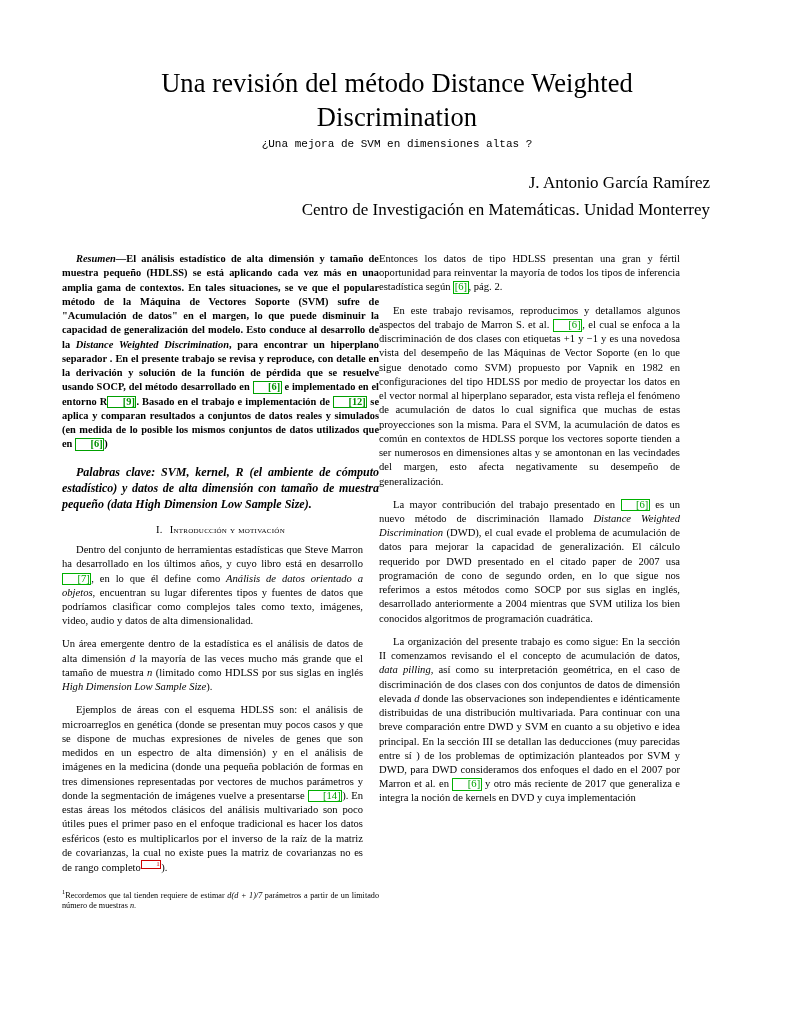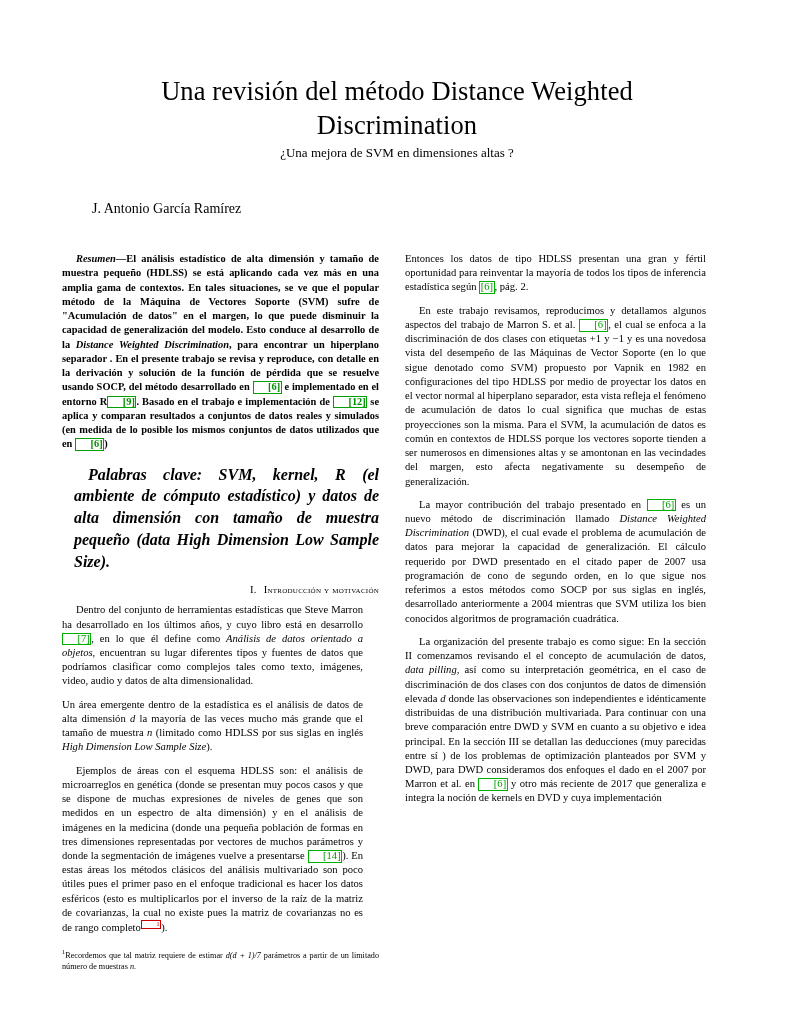--- a/index.html
+++ b/index.html
@@ -12,59 +12,59 @@
     height: 1028px;
     font-family: "Liberation Serif", "DejaVu Serif", serif;
     color: #000000;
     position: relative;
     overflow: hidden;
   }
   .page {
     position: relative;
     width: 794px;
     height: 856px;
-    padding: 12px;
+    padding: 4px;
     box-sizing: border-box;
   }
 
   
   .title-block {
     padding: 62px 80px 0 80px;
     text-align: center;
   }
   .paper-title {
     font-size: 26.5px;
     line-height: 1.30;
     font-weight: normal;
     margin: 0;
     letter-spacing: 0.1px;
   }
   .paper-subtitle {
-    font-size: 13px;
+    font-size: 11px;
     margin: 2px 0 0 0;
     line-height: 1.3;
+    font-family: Liberation Mono, monospace;
   }
   .author-block {
-    text-align: left;
-    margin-top: 36px;
-    font-size: 14px;
+    text-align: right;
+    margin-top: 19px;
+    font-size: 17px;
     line-height: 1.55;
   }
   .author-name { display: block; }
   .author-affil { display: block; }
   .author-email { display: block; }
 
   
   .columns {
     position: absolute;
     top: 252px;
     left: 62px;
     width: 672px;
     display: flex;
-    gap: 26px;
   }
   .col {
     width: 317px;
     font-size: 10.6px;
     line-height: 1.345;
     text-align: justify;
     text-justify: inter-word;
     hyphens: none;
   }
   p {
@@ -81,29 +81,29 @@
     margin: 0 0 12px 0;
     text-indent: 14px;
   }
   .abstract .lead {
     font-style: italic;
     font-weight: bold;
   }
   .keywords {
     font-weight: bold;
     font-style: italic;
-    font-size: 16px;
+    font-size: 12px;
     line-height: 1.37;
     text-align: justify;
-    margin: 0 0 10px 12px;
+    margin: 0 0 10px 0;
     text-indent: 14px;
   }
 
   .section-heading {
-    text-align: right;
+    text-align: center;
     font-size: 10.6px;
     font-variant: small-caps;
     font-weight: normal;
     margin: 5px 0 6px 0;
     letter-spacing: 0.25px;
   }
   .section-heading .num {
     font-variant: normal;
     margin-right: 7px;
   }
@@ -149,40 +149,41 @@
 </head>
 <body>
 
 <div class="page">
 
   <div class="title-block">
     <h1 class="paper-title">Una revisión del método Distance Weighted Discrimination</h1>
     <div class="paper-subtitle">¿Una mejora de SVM en dimensiones altas ?</div>
     <div class="author-block">
       <span class="author-name">J. Antonio García Ramírez</span>
+      <span class="author-affil">Centro de Investigación en Matemáticas. Unidad Monterrey</span>
     </div>
   </div>
 
   <div class="columns">
 
     <div class="col">
 
       <p class="abstract"><span class="lead">Resumen</span><span>—</span><span>El análisis estadístico de alta dimensión y tamaño de muestra pequeño (HDLSS) se está aplicando cada vez más en una amplia gama de contextos. En tales situaciones, se ve que el popular método de la Máquina de Vectores Soporte (SVM) sufre de "Acumulación de datos" en el margen, lo que puede disminuir la capacidad de generalización del modelo. Esto conduce al desarrollo de la </span><i>Distance Weighted Discrimination</i><span>, para encontrar un hiperplano separador . En el presente trabajo se revisa y reproduce, con detalle en la derivación y solución de la función de pérdida que se resuelve usando SOCP, del método desarrollado en </span><span class="cite">[6]</span><span> e implementado en el entorno R</span><span class="cite">[9]</span><span>. Basado en el trabajo e implementación de </span><span class="cite">[12]</span><span> se aplica y comparan resultados a conjuntos de datos reales y simulados (en medida de lo posible los mismos conjuntos de datos utilizados que en </span><span class="cite">[6]</span><span>)</span></p>
 
       <p class="keywords"><span>Palabras clave:</span><span> SVM, kernel, R (el ambiente de cómputo estadístico) y datos de alta dimensión con tamaño de muestra pequeño (data High Dimension Low Sample Size).</span></p>
 
       <div class="section-heading"><span class="num">I.</span><span>Introducción y motivación</span></div>
 
       <p class="indent"><span>Dentro del conjunto de herramientas estadísticas que Steve Marron ha desarrollado en los últimos años, y cuyo libro está en desarrollo </span><span class="cite">[7]</span><span>, en lo que él define como </span><i>Análisis de datos orientado a objetos</i><span>, encuentran su lugar diferentes tipos y fuentes de datos que podríamos clasificar como complejos tales como texto, imágenes, video, audio y datos de alta dimensionalidad.</span></p>
 
       <p class="noindent"><span>Un área emergente dentro de la estadística es el análisis de datos de alta dimensión </span><span class="var">d</span><span> la mayoría de las veces mucho más grande que el tamaño de muestra </span><span class="var">n</span><span> (limitado como HDLSS por sus siglas en inglés </span><i>High Dimension Low Sample Size</i><span>).</span></p>
 
       <p class="indent"><span>Ejemplos de áreas con el esquema HDLSS son: el análisis de microarreglos en genética (donde se presentan muy pocos casos y que se dispone de muchas expresiones de niveles de genes que son medidos en un espectro de alta dimensión) y en el análisis de imágenes en la medicina (donde una pequeña población de formas en tres dimensiones representadas por vectores de muchos parámetros y donde la segmentación de imágenes vuelve a presentarse </span><span class="cite">[14]</span><span>). En estas áreas los métodos clásicos del análisis multivariado son poco útiles pues el primer paso en el enfoque tradicional es hacer los datos esféricos (esto es multiplicarlos por el inverso de la raíz de la matriz de covarianzas, la cual no existe pues la matriz de covarianzas no es de rango completo</span><span class="fnmark">1</span><span>).</span></p>
 
-      <div class="footnote"><span class="fnnum">1</span><span>Recordemos que tal matriz requiere de estimar </span><span class="var">d(d + 1)/7</span><span> parámetros a partir de un limitado número de muestras </span><span class="var">n</span><span>.</span></div>
+      <div class="footnote"><span class="fnnum">1</span><span>Recordemos que tal tienden requiere de estimar </span><span class="var">d(d + 1)/7</span><span> parámetros a partir de un limitado número de muestras </span><span class="var">n</span><span>.</span></div>
 
     </div>
 
     <div class="col">
 
       <p class="noindent"><span>Entonces los datos de tipo HDLSS presentan una gran y fértil oportunidad para reinventar la mayoría de todos los tipos de inferencia estadística según </span><span class="cite">[6]</span><span>, pág. 2.</span></p>
 
       <p class="indent"><span>En este trabajo revisamos, reproducimos y detallamos algunos aspectos del trabajo de Marron S. et al. </span><span class="cite">[6]</span><span>, el cual se enfoca a la discriminación de dos clases con etiquetas +1 y −1 y es una novedosa vista del desempeño de las Máquinas de Vector Soporte (en lo que sigue denotado como SVM) propuesto por Vapnik en 1982 en configuraciones del tipo HDLSS por medio de proyectar los datos en el vector normal al hiperplano separador, esta vista refleja el fenómeno de acumulación de datos lo cual significa que muchas de estas proyecciones son la misma. Para el SVM, la acumulación de datos es común en contextos de HDLSS porque los vectores soporte tienden a ser numerosos en dimensiones altas y se amontonan en las vecindades del margen, esto afecta negativamente su desempeño de generalización.</span></p>
 
       <p class="indent"><span>La mayor contribución del trabajo presentado en </span><span class="cite">[6]</span><span> es un nuevo método de discriminación llamado </span><i>Distance Weighted Discrimination</i><span> (DWD), el cual evade el problema de acumulación de datos para mejorar la capacidad de generalización. El cálculo requerido por DWD presentado en el citado paper de 2007 usa programación de cono de segundo orden, en lo que sigue nos referimos a estos métodos como SOCP por sus siglas en inglés, desarrollado anteriormente a 2004 mientras que SVM utiliza los bien conocidos algoritmos de programación cuadrática.</span></p>

